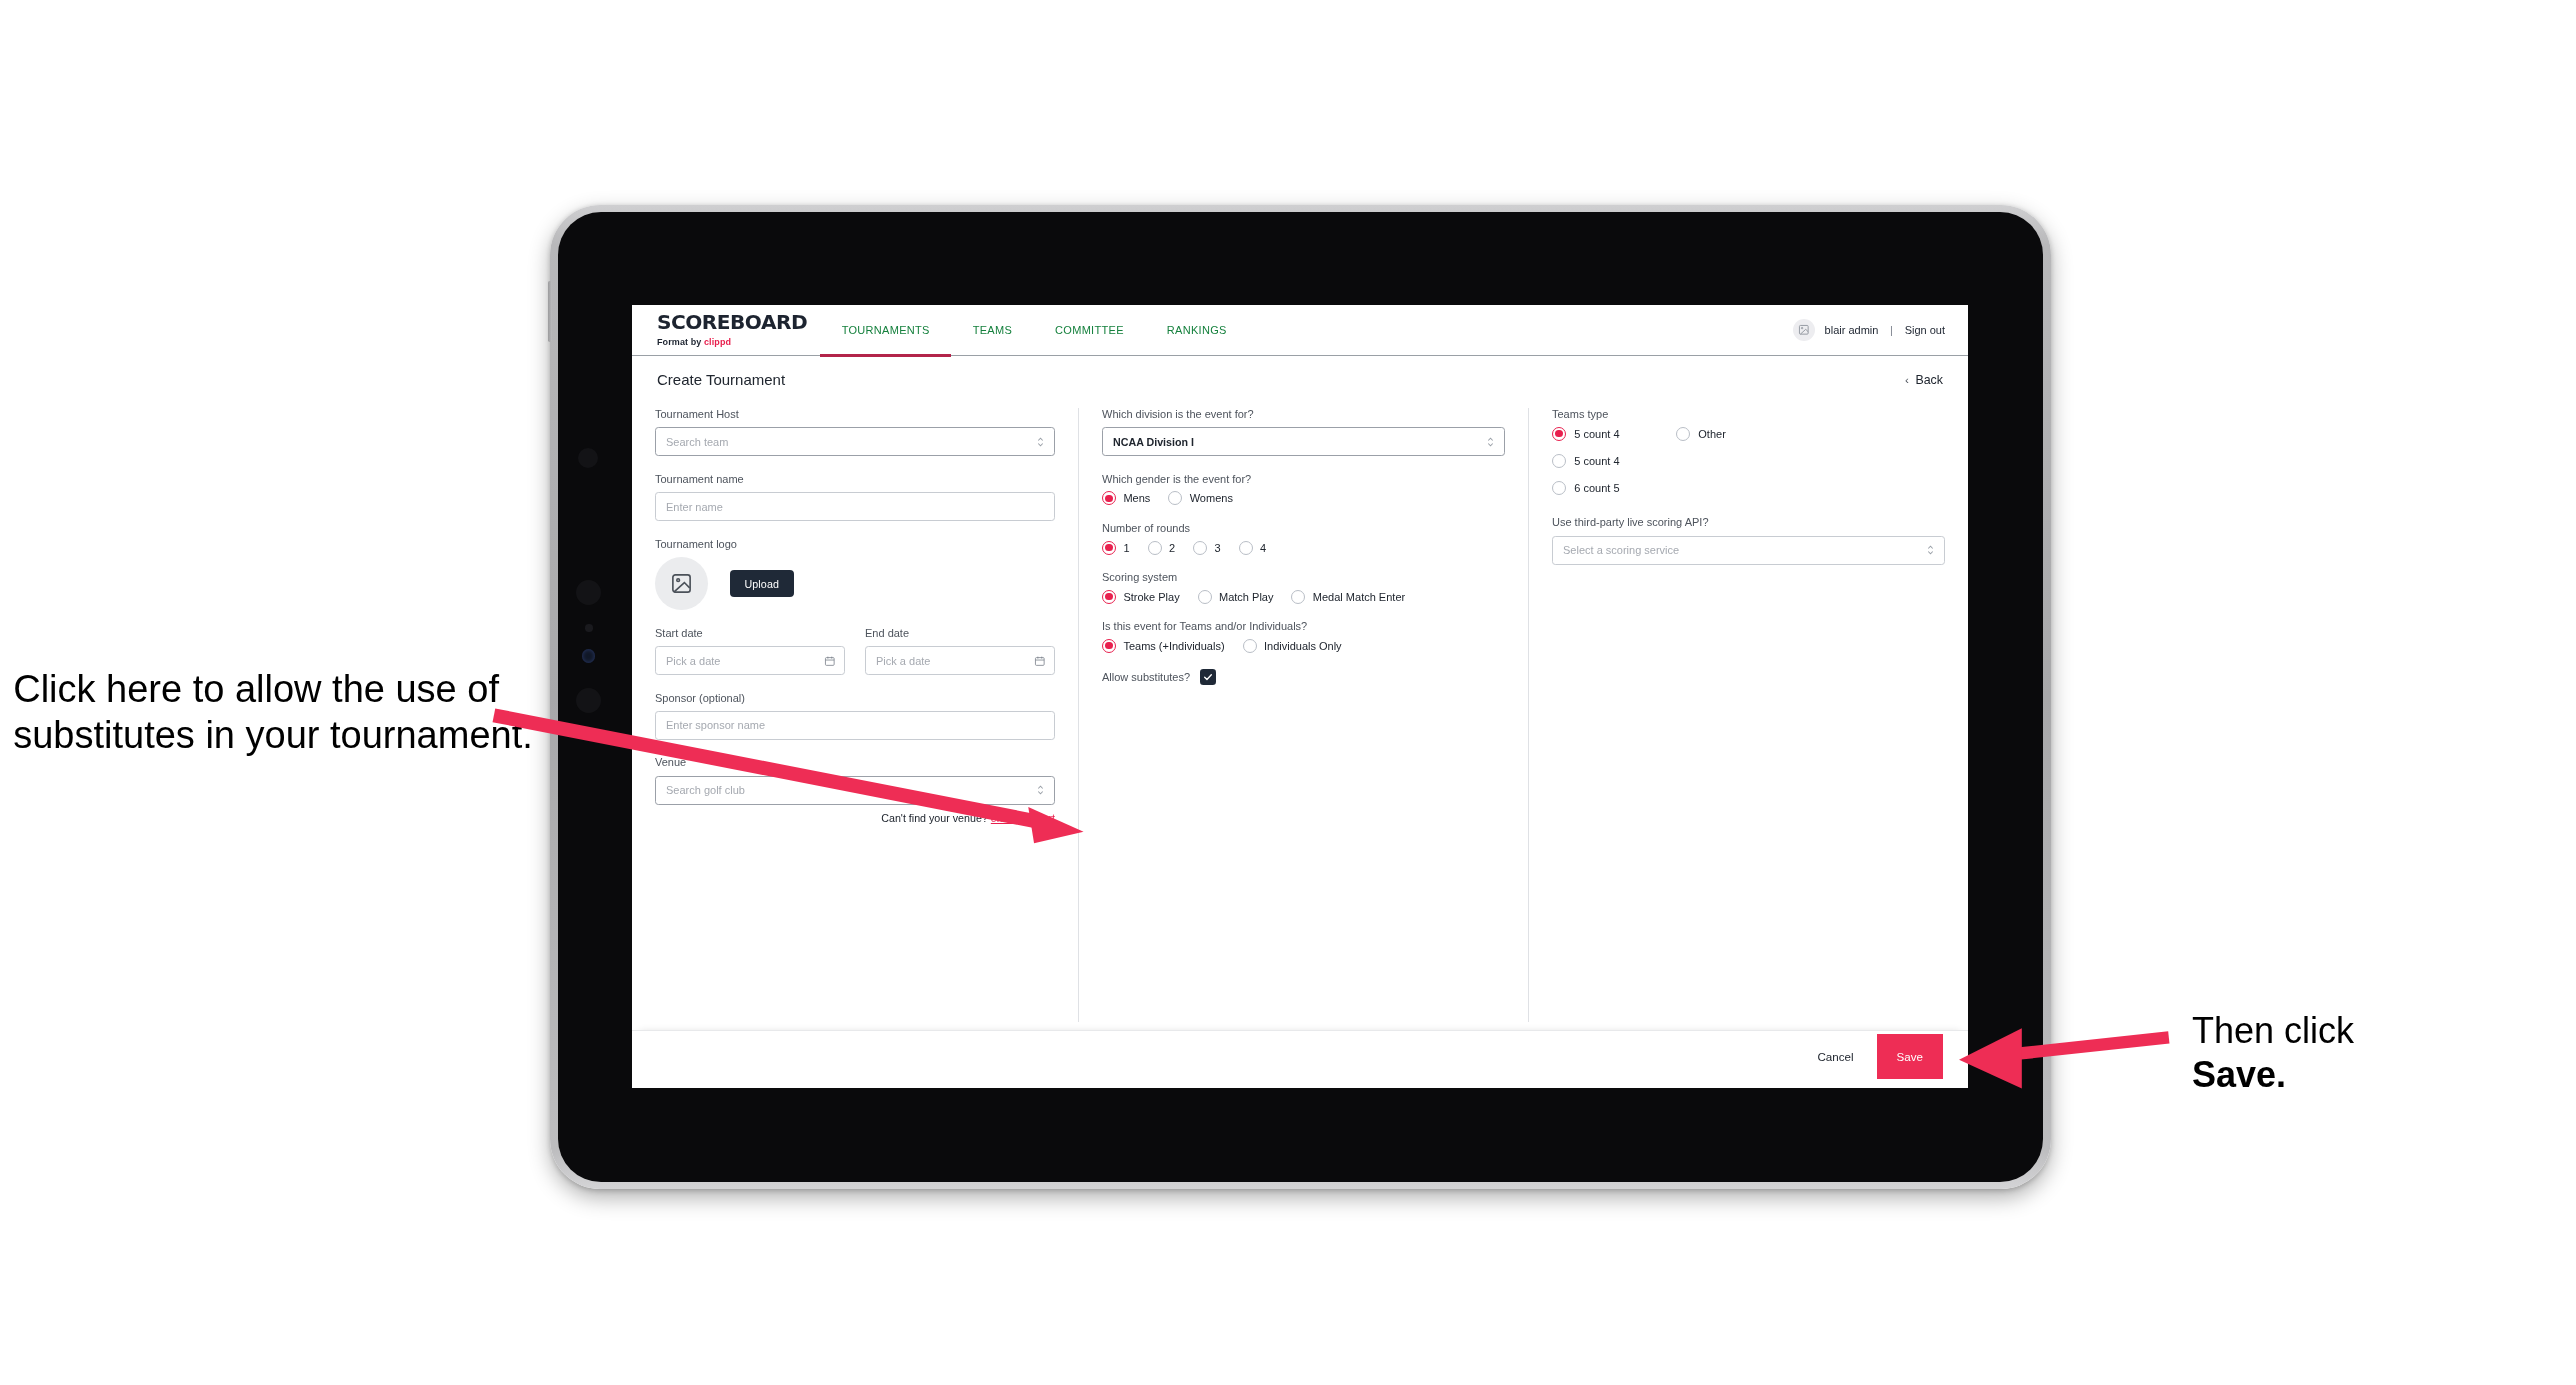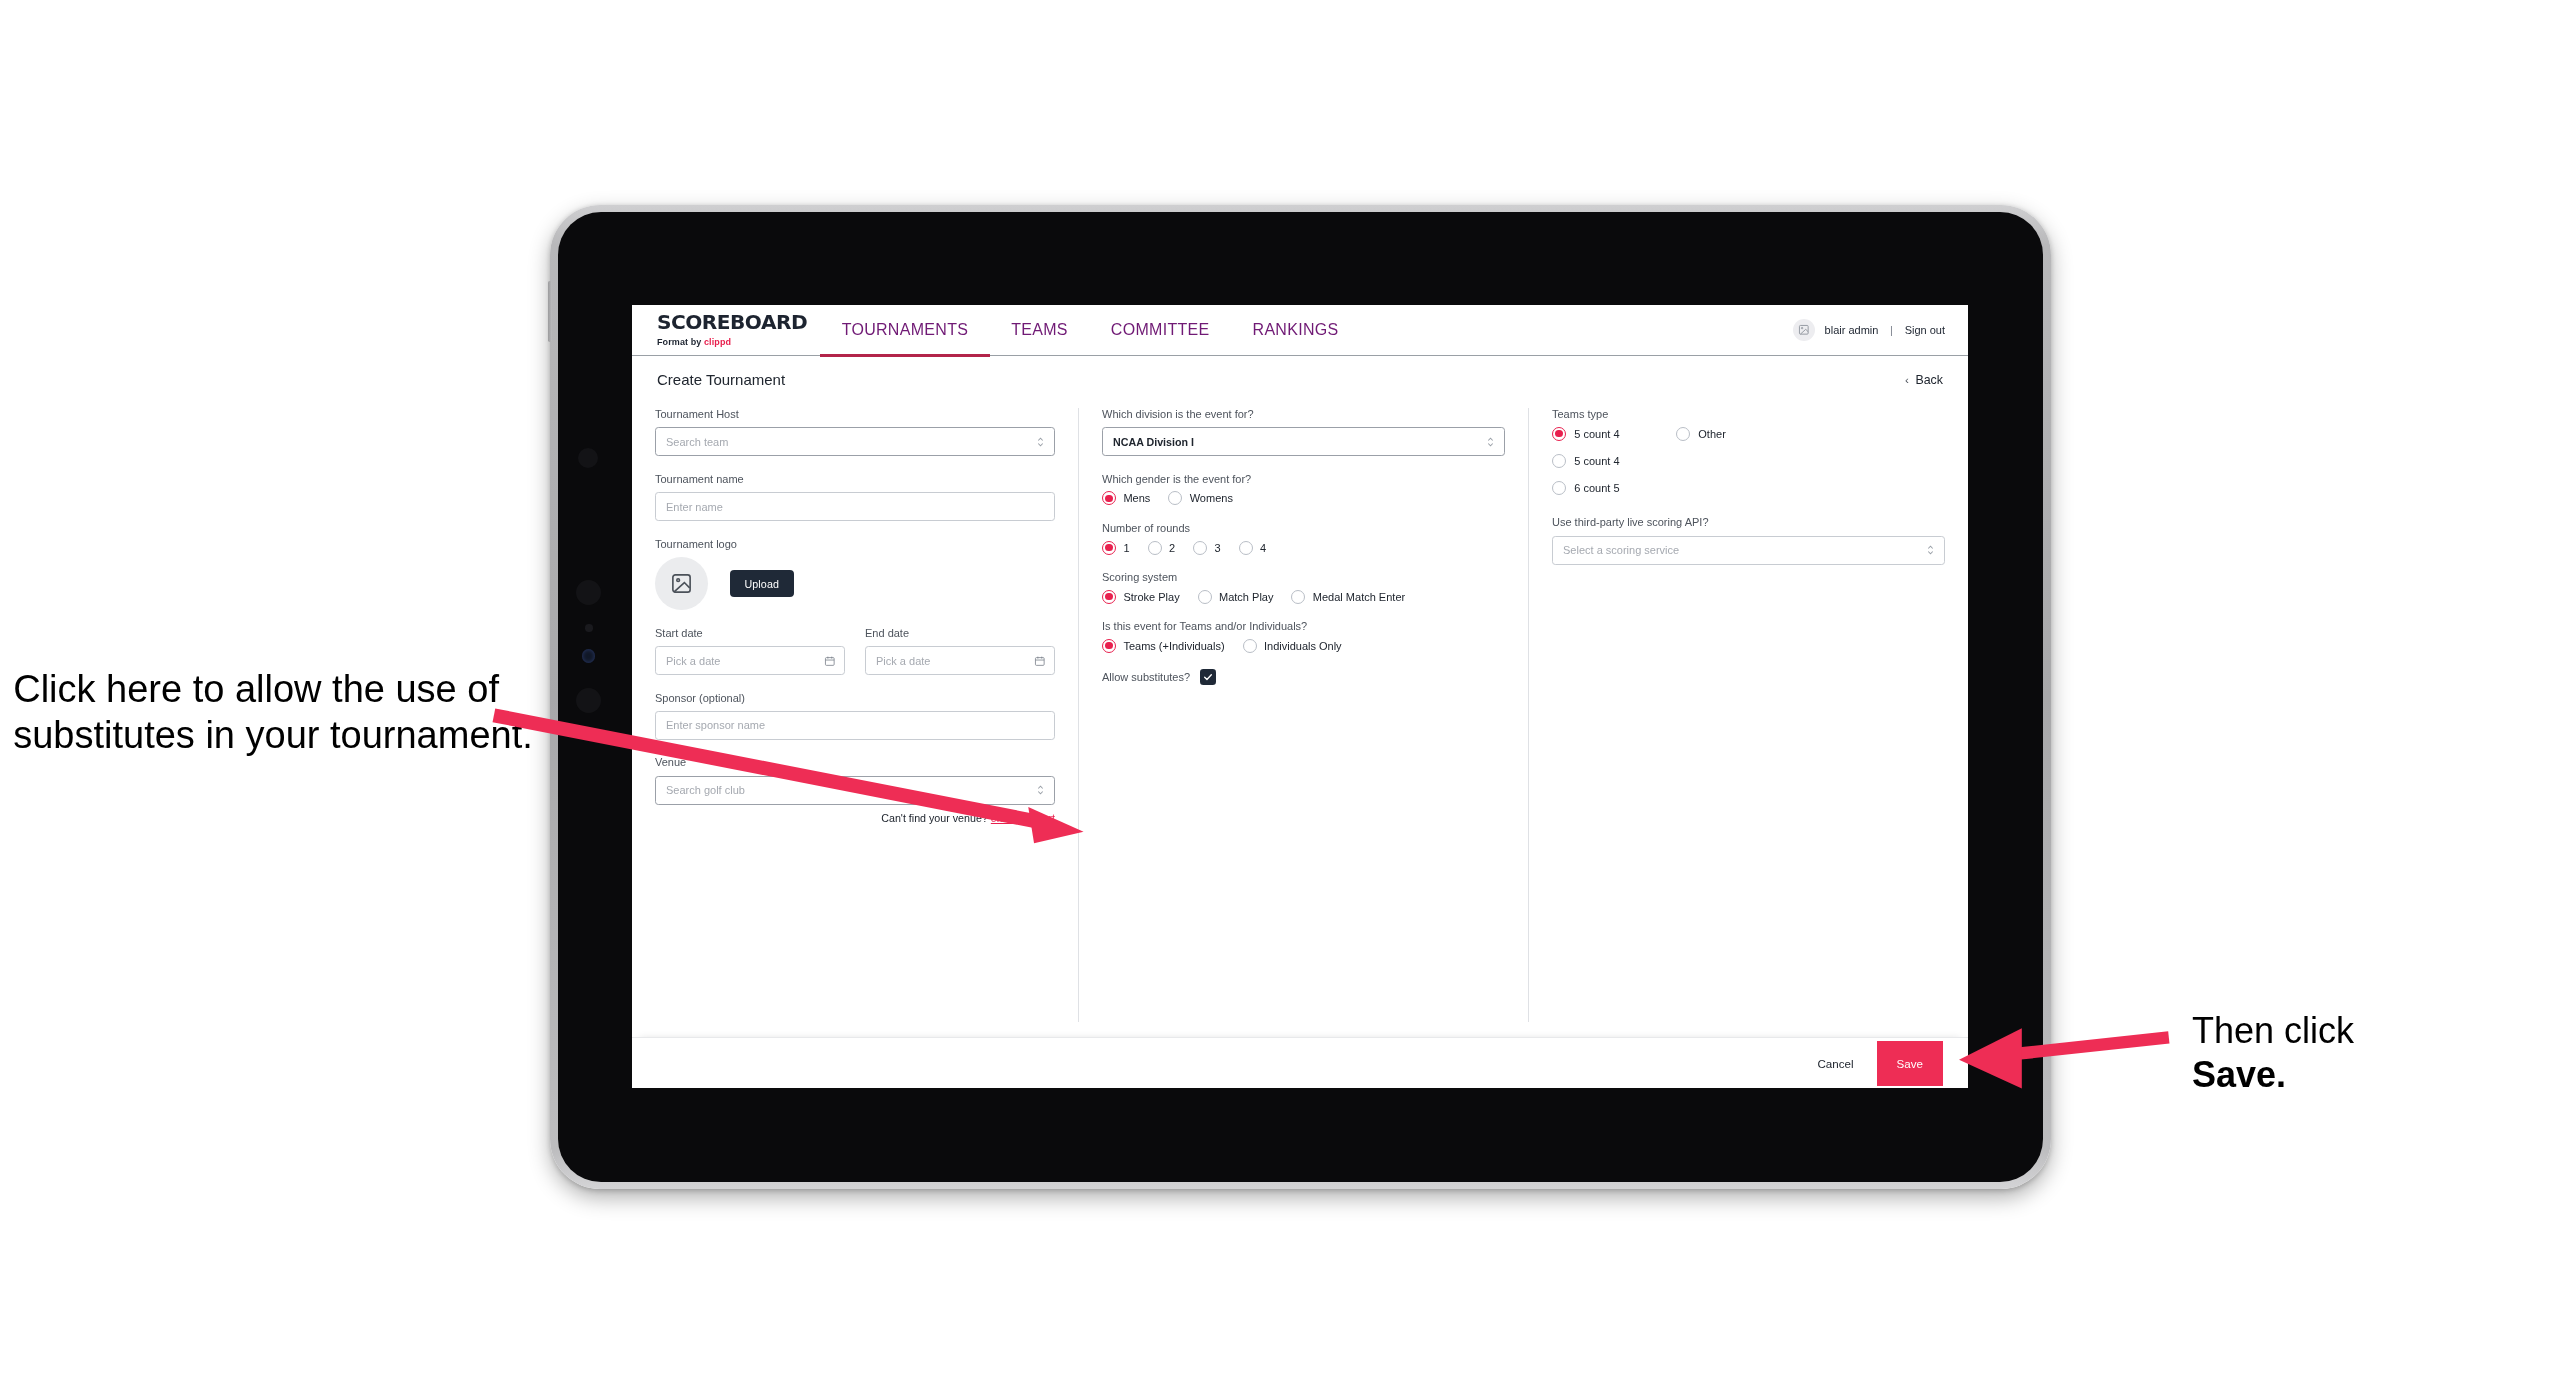--- a/index.html
+++ b/index.html
@@ -104,23 +104,23 @@
     letter-spacing: 0.1px;
   }
   #brand-sub .accent { color: #E8204E; font-weight: 700; }
 
   #nav-tabs { display: flex; align-items: stretch; }
   .nav-tab {
     position: relative;
     display: flex;
     align-items: center;
     padding: 0 21.5px;
-    font-size: 16px;
+    font-size: 11px;
     letter-spacing: 0.3px;
-    color: #701a75;
+    color: #15803d;
     cursor: pointer;
     white-space: nowrap;
   }
   .nav-tab.active::after {
     content: "";
     position: absolute;
     left: 0; right: 0; bottom: -1.7px;
     height: 2.5px;
     background: #B3244A;
   }
@@ -270,21 +270,21 @@
   }
 
   
   #format-grid { display: flex; }
   #format-left { width: 124px; }
   .fmt-row { display: flex; align-items: center; gap: 8.3px; margin-bottom: 13.2px; cursor: pointer; font-size: 11px; color: #20262f; }
 
   
   #app-footer {
     position: absolute;
-    left: 0; right: 0; bottom: 0;
+    left: 0; right: 0; bottom: 7px;
     height: 51px;
     background: #fff;
     border-top: 0.8px solid #e8e9eb;
     box-shadow: 0 -5px 8.3px -6.6px rgba(0,0,0,0.18);
     display: flex;
     align-items: center;
     justify-content: flex-end;
     gap: 18px;
     padding-right: 25px;
   }

